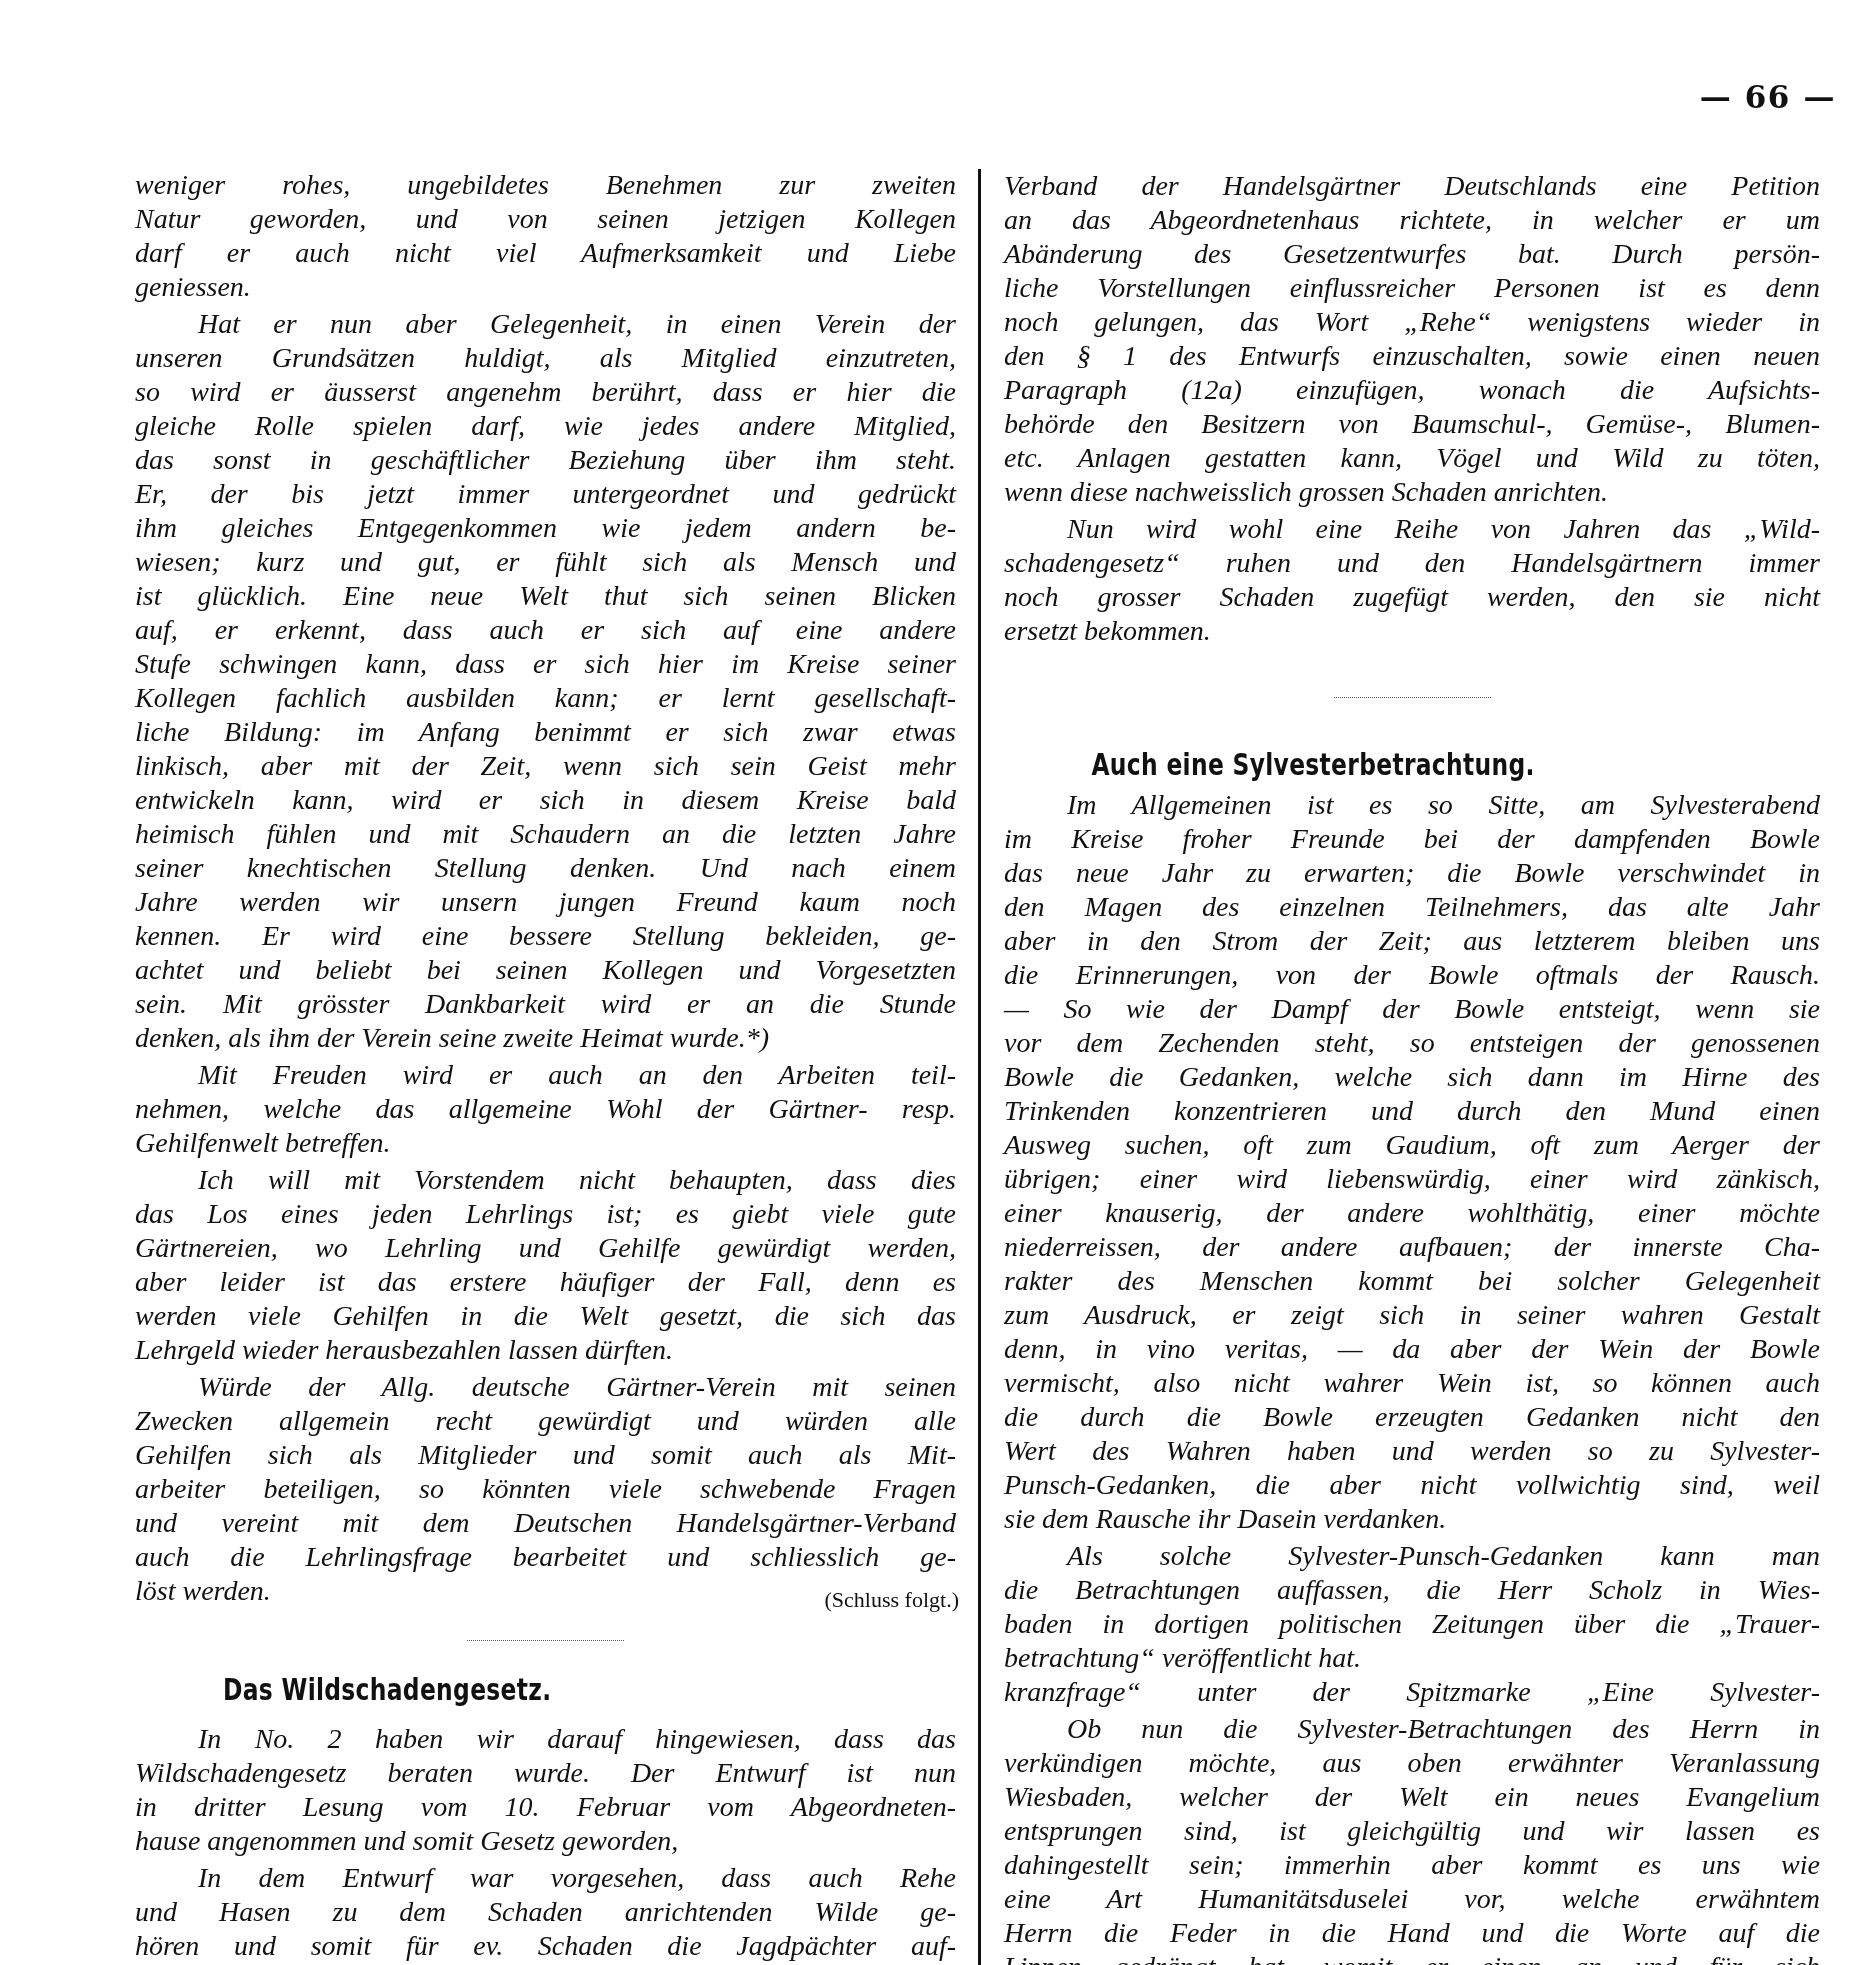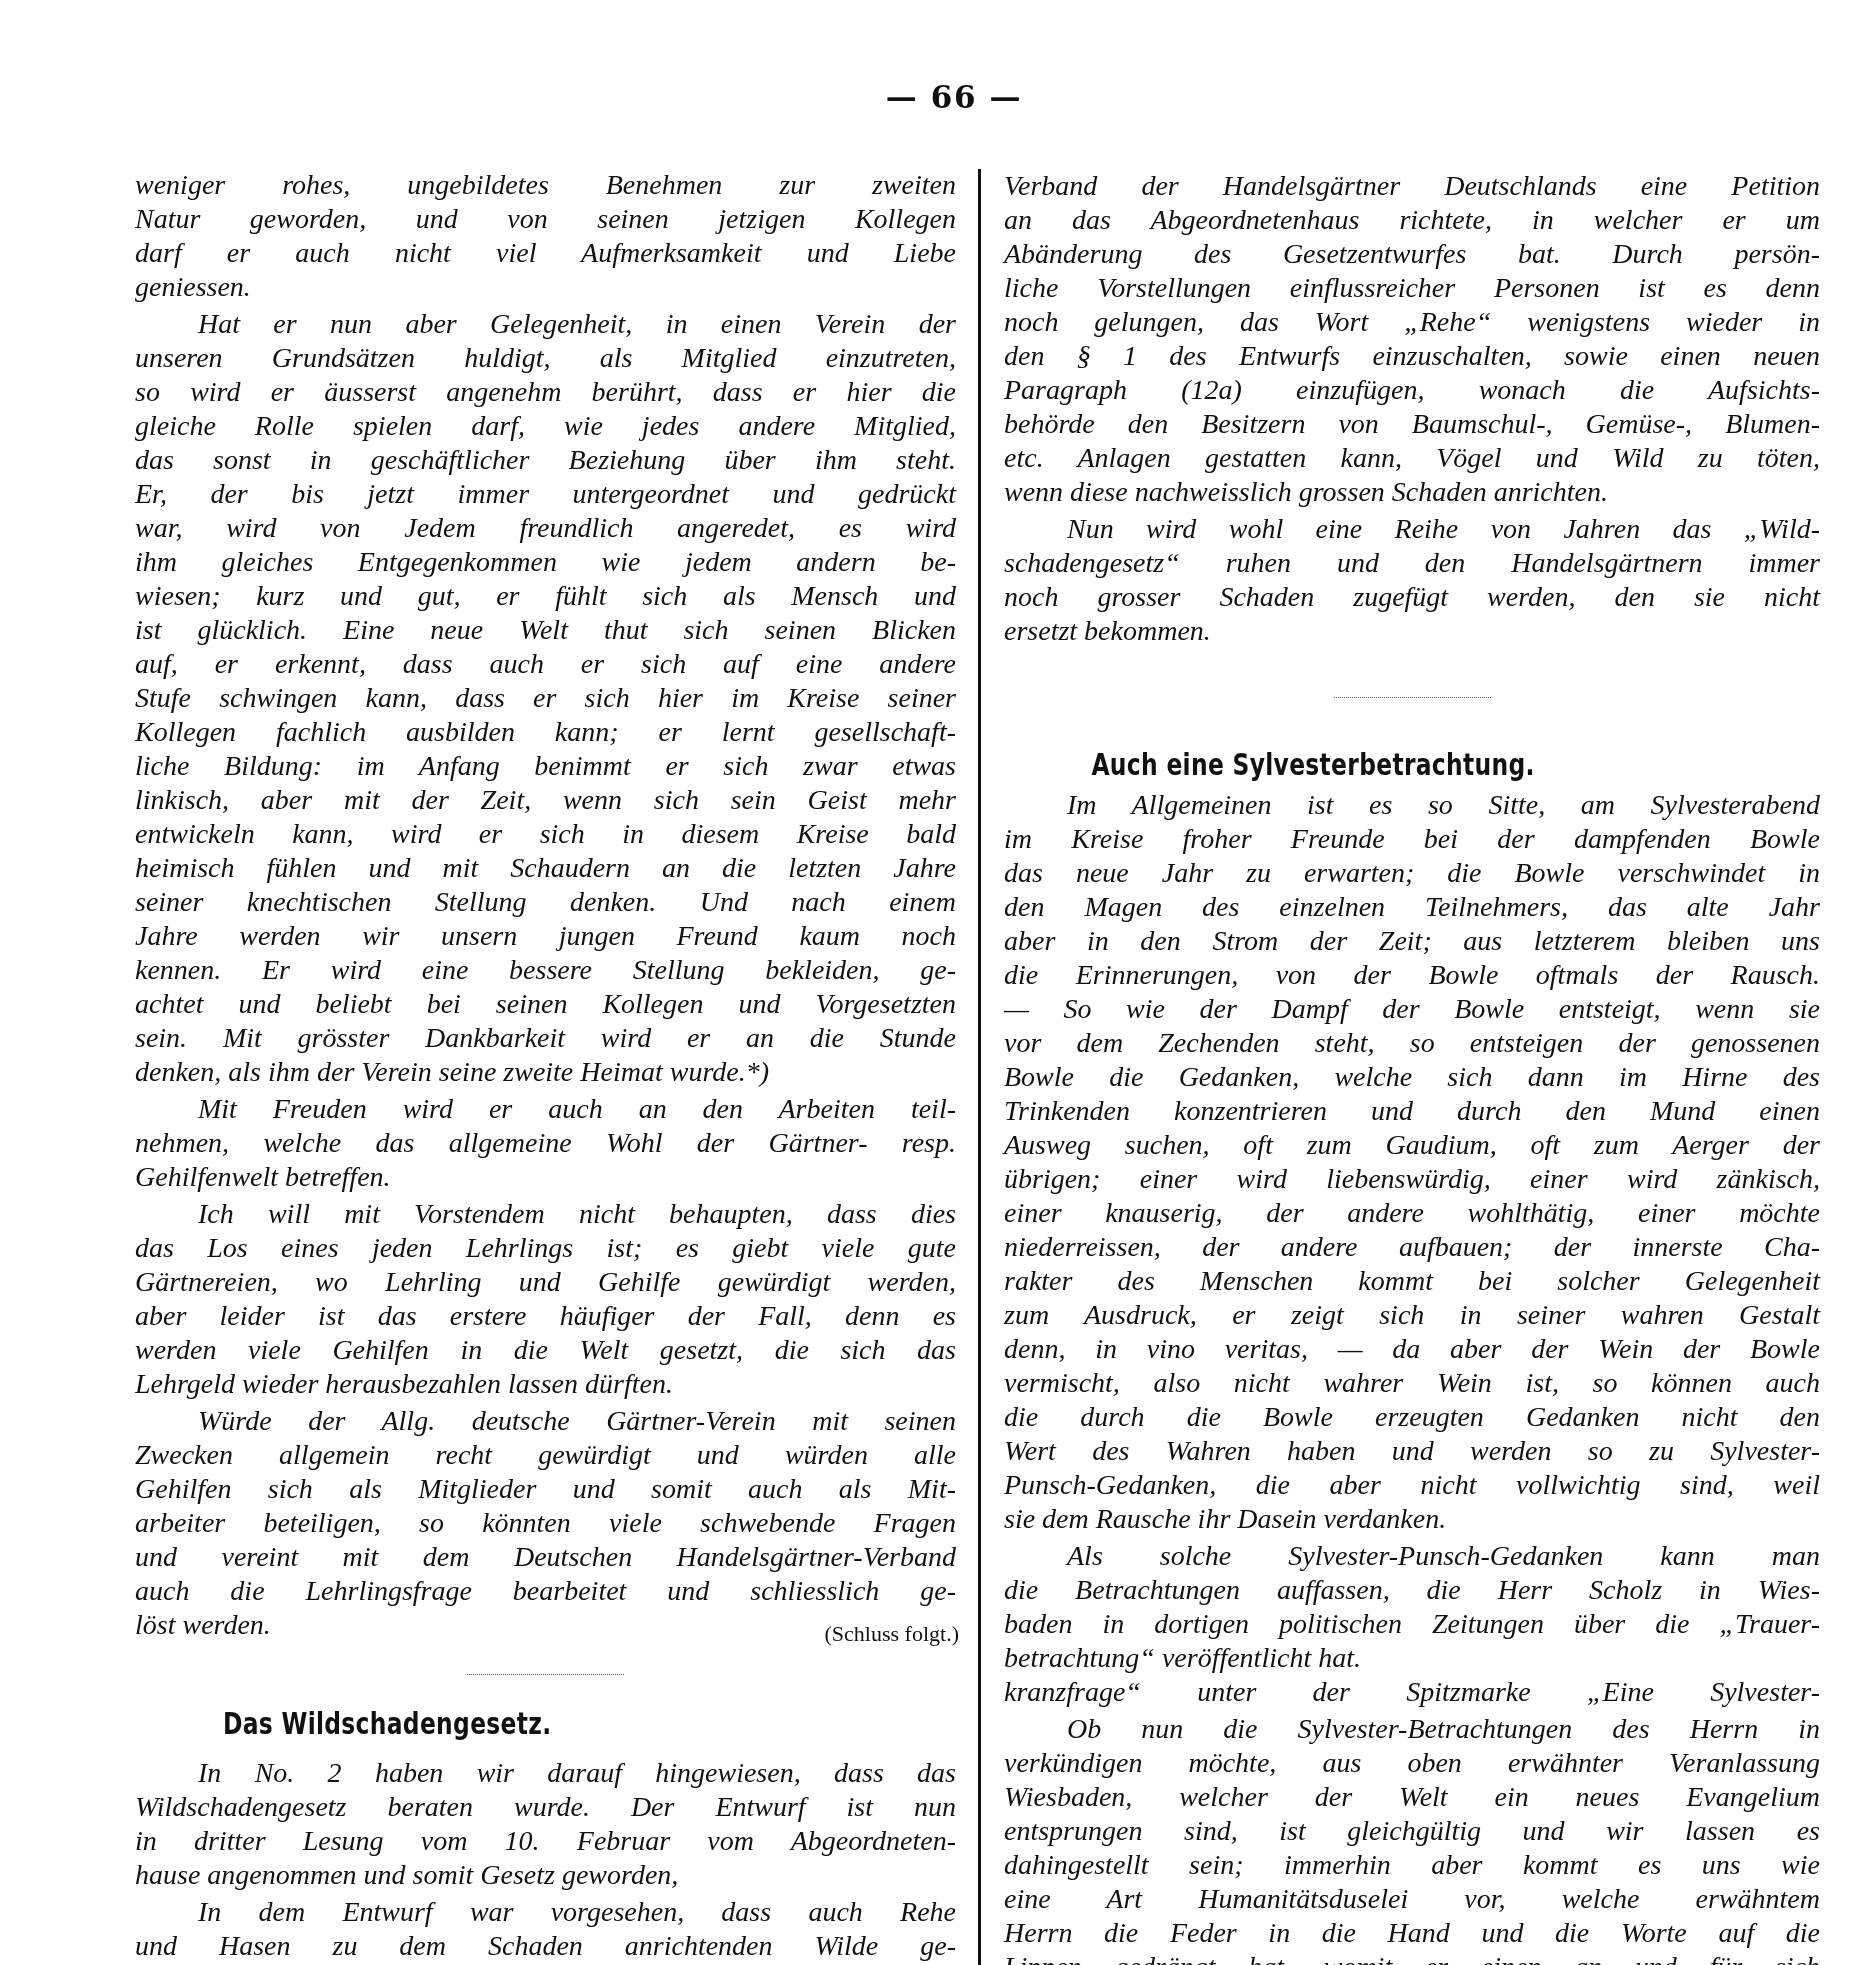--- a/index.html
+++ b/index.html
@@ -3,24 +3,23 @@
 <meta charset="utf-8">
 <style>
   html, body { margin: 0; padding: 0; background: #ffffff; }
   body {
     width: 1876px; height: 2655px; position: relative; overflow: hidden;
     font-family: "Liberation Serif", "DejaVu Serif", serif;
     color: #111111;
   }
   .page-number {
     position: absolute; top: 79px; left: 0; width: 1836px;
-    text-align: center; font-size: 31px; font-weight: bold;
+    text-align: right; font-size: 31px; font-weight: bold;
     font-family: "DejaVu Serif", "Liberation Serif", serif;
     letter-spacing: 1.6px;
-    padding-left: 36px;
   }
   .col {
     position: absolute; top: 165px;
     font-size: 28px; line-height: 34px;
     text-align: justify; text-align-last: left;
     hyphens: manual;
   }
   .col-left { left: 132px; width: 827px; }
   .col-right { left: 1001px; width: 822px; top: 166px; }
   .col-rule {
@@ -61,21 +60,20 @@
           <span class="line">darf er auch nicht viel Aufmerksamkeit und Liebe</span>
           <span class="line last">geniessen.</span>
         </div>
         <div class="p">
           <span class="line indent">Hat er nun aber Gelegenheit, in einen Verein der</span>
           <span class="line">unseren Grundsätzen huldigt, als Mitglied einzutreten,</span>
           <span class="line">so wird er äusserst angenehm berührt, dass er hier die</span>
           <span class="line">gleiche Rolle spielen darf, wie jedes andere Mitglied,</span>
           <span class="line">das sonst in geschäftlicher Beziehung über ihm steht.</span>
           <span class="line">Er, der bis jetzt immer untergeordnet und gedrückt</span>
-          <span class="line">war, wird von Jedem freundlich angeredet, es wird</span>
           <span class="line">ihm gleiches Entgegenkommen wie jedem andern be-</span>
           <span class="line">wiesen; kurz und gut, er fühlt sich als Mensch und</span>
           <span class="line">ist glücklich.  Eine neue Welt thut sich seinen Blicken</span>
           <span class="line">auf, er erkennt, dass auch er sich auf eine andere</span>
           <span class="line">Stufe schwingen kann, dass er sich hier im Kreise seiner</span>
           <span class="line">Kollegen fachlich ausbilden kann; er lernt gesellschaft-</span>
           <span class="line">liche Bildung: im Anfang benimmt er sich zwar etwas</span>
           <span class="line">linkisch, aber mit der Zeit, wenn sich sein Geist mehr</span>
           <span class="line">entwickeln kann, wird er sich in diesem Kreise bald</span>
           <span class="line">heimisch fühlen und mit Schaudern an die letzten Jahre</span>

